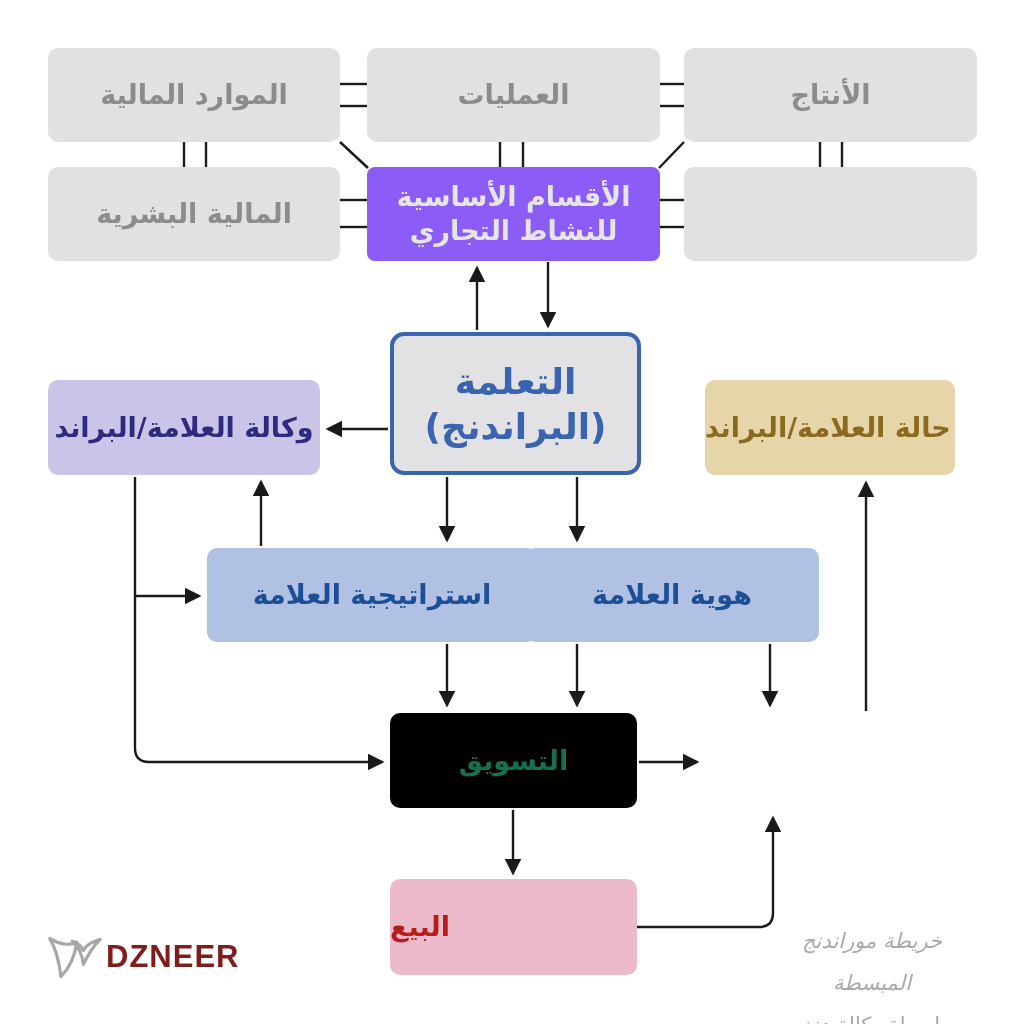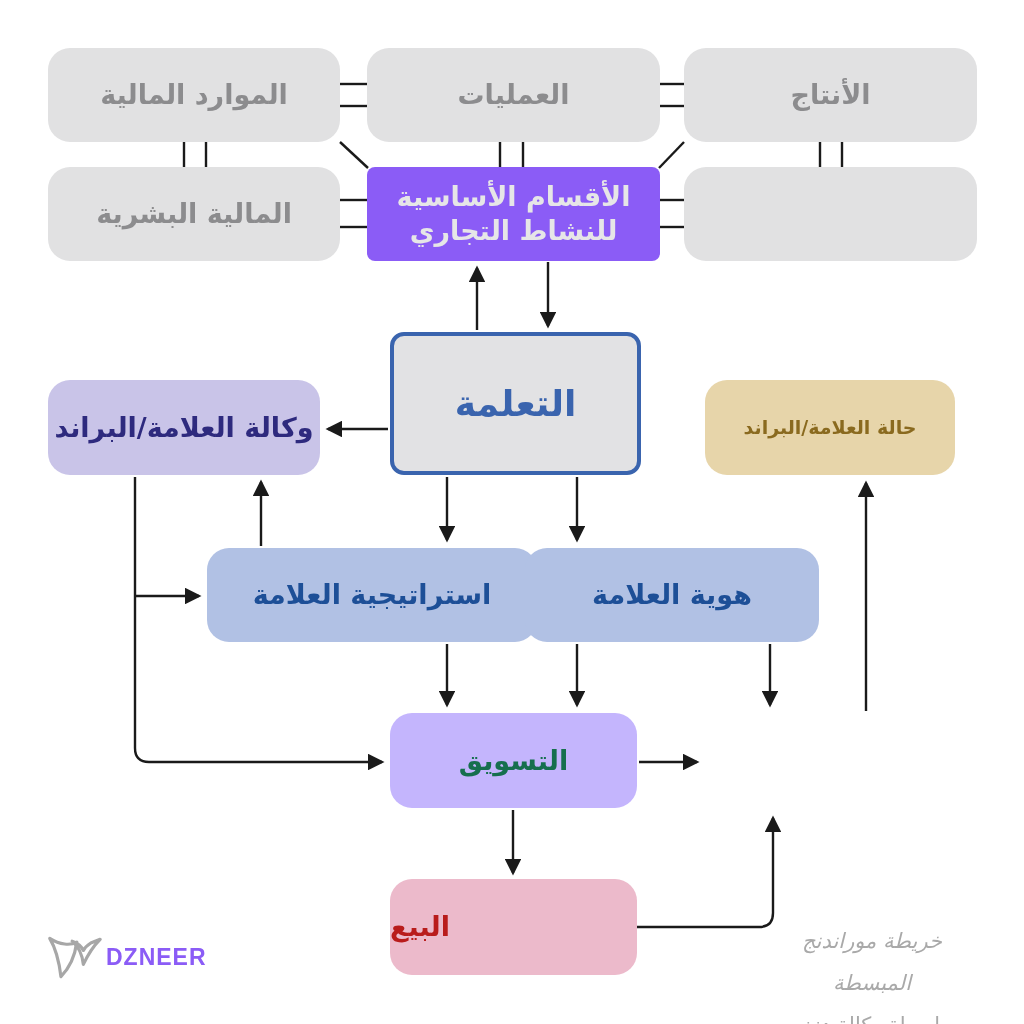--- a/index.html
+++ b/index.html
@@ -4,38 +4,38 @@
 <style>
   html,body{margin:0;padding:0;background:#ffffff;}
   .canvas{
     position:relative;width:1024px;height:1024px;background:#ffffff;overflow:hidden;
     font-family:"DejaVu Sans",sans-serif;
   }
   .connectors{position:absolute;left:0;top:0;z-index:1;}
   .box{
     position:absolute;z-index:2;display:flex;flex-direction:column;
     align-items:center;justify-content:center;text-align:center;
-    border-radius:22px;font-weight:bold;direction:rtl;line-height:1.25;
+    border-radius:10px;font-weight:bold;direction:rtl;line-height:1.25;
   }
   .box span{display:block;}
   .gray{background:#e1e1e2;color:#8c8c8e;font-size:27px;}
   .dark{background:#8b5cf6;color:#e6e6e7;font-size:27px;border-radius:8px;}
   .branding{
     background:#e2e2e4;color:#3a64ae;border:4px solid #3a64ae;
     border-radius:14px;font-size:36px;
   }
   .purple{background:#c9c4e8;color:#2e2a7e;font-size:27px;}
-  .tan{background:#e7d5aa;color:#8a6a1f;font-size:19px;}
+  .tan{background:#e7d5aa;color:#8a6a1f;font-size:27px;align-items:flex-end;}
   .blue{background:#b1c1e4;color:#1d4f97;font-size:27px;}
-  .green{background:#c4b5fd;color:#166f4e;font-size:27px;}
+  .green{background:#000000;color:#166f4e;font-size:27px;}
   .salmon{background:#e3b7ac;color:#8f4031;font-size:27px;}
   .pink{background:#ecbacb;color:#b91c1c;font-size:27px;align-items:flex-end;}
   .footer-logo{
     position:absolute;left:46px;top:934px;z-index:2;display:flex;align-items:center;gap:4px;
-    color:#8b5cf6;font-family:"Liberation Sans",sans-serif;font-size:23px;font-weight:600;
+    color:#7f1d1d;font-family:"Liberation Sans",sans-serif;font-size:31px;font-weight:600;
     letter-spacing:1px;
   }
   .footer-caption{
     position:absolute;left:760px;top:920px;width:224px;z-index:2;
     text-align:center;direction:rtl;color:#a9a9a9;font-size:21px;line-height:2.0;
     font-family:"DejaVu Sans",sans-serif;
   }
 </style>
 </head>
 <body>
@@ -101,20 +101,21 @@
   <div class="box dark" style="left:367px;top:167px;width:293px;height:94px">
     <span>الأقسام الأساسية</span>
     <span>للنشاط التجاري</span>
   </div>
   <div class="box gray" style="left:684px;top:167px;width:293px;height:94px">
     <span></span>
   </div>
 
   <div class="box branding" style="left:390px;top:332px;width:243px;height:135px">
     <span>التعلمة</span>
+    <span>(البراندنج)</span>
   </div>
 
   <div class="box purple" style="left:48px;top:380px;width:272px;height:95px">
     <span>وكالة العلامة/البراند</span>
   </div>
   <div class="box tan" style="left:705px;top:380px;width:250px;height:95px">
     <span>حالة العلامة/البراند</span>
   </div>
 
   <div class="box blue" style="left:207px;top:548px;width:330px;height:94px">

